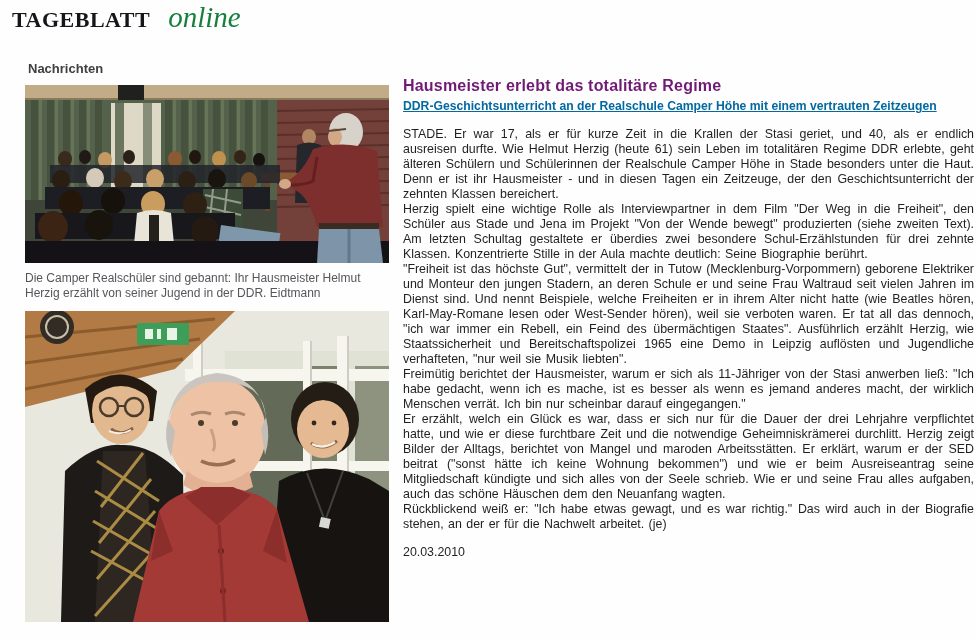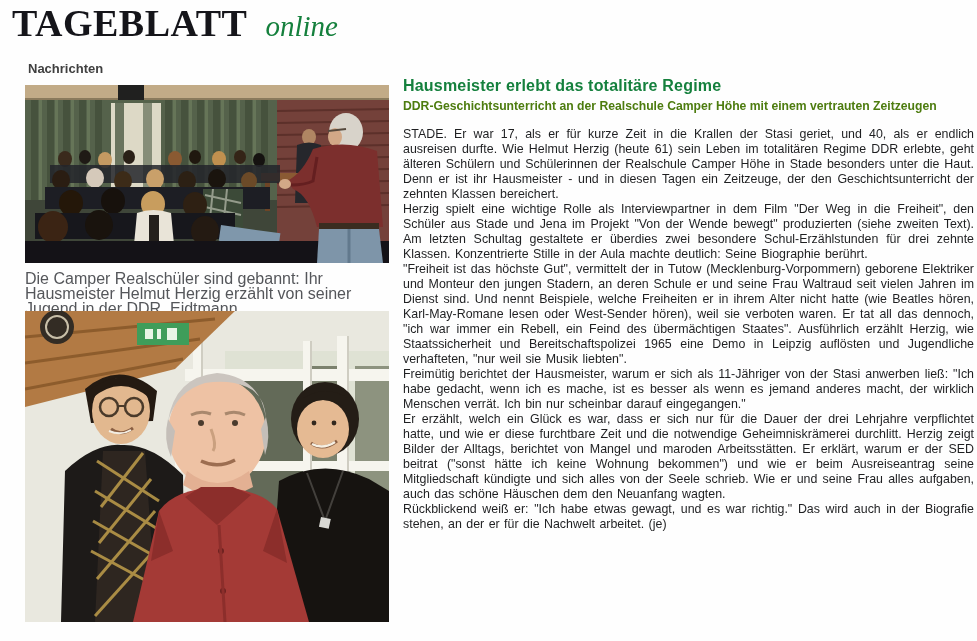--- a/index.html
+++ b/index.html
@@ -6,42 +6,42 @@
   body{
     width:977px;height:641px;position:relative;
     background:#fefefe;overflow:hidden;
     font-family:"Liberation Sans", sans-serif;
     color:#1e1f21;
   }
   
   .masthead{position:absolute;left:12px;top:1px;white-space:nowrap;}
   .logo-title{
     font-family:"Liberation Serif", serif;
-    font-size:38px;font-weight:600;letter-spacing:.5px;color:#15151a;
+    font-size:22px;font-weight:600;letter-spacing:.5px;color:#15151a;
   }
   .logo-suffix{
     font-family:"Liberation Serif", serif;
     font-size:29px;font-style:italic;font-weight:500;color:#15803d;margin-left:18px;
   }
   .section-label{
     position:absolute;left:28px;top:61px;
     font-size:13px;font-weight:bold;color:#404040;
   }
   
   .photo1{position:absolute;left:25px;top:85px;width:364px;height:178px;}
   .photo2{position:absolute;left:25px;top:311px;width:364px;height:311px;}
   .photo1 svg,.photo2 svg{display:block;width:100%;height:100%;}
   .caption{
     position:absolute;left:25px;top:271px;width:358px;
-    font-size:16px;line-height:15px;color:#54565a;
+    font-size:12px;line-height:15px;color:#54565a;
   }
   
   .article{position:absolute;left:403px;top:77px;width:571px;}
-  .headline{font-size:16px;font-weight:bold;color:#15803d;margin:0;letter-spacing:.2px;}
-  .subheadline{font-size:12.2px;font-weight:bold;color:#4d7c0f;margin:4px 0 0 0;}
+  .headline{font-size:16px;font-weight:bold;color:#701a75;margin:0;letter-spacing:.2px;}
+  .subheadline{font-size:12.2px;font-weight:bold;color:#0369a1;margin:4px 0 0 0;text-decoration:underline;}
   .bodytext{margin-top:14px;}
   .bodytext p{
     margin:0;font-size:12.4px;line-height:15px;text-align:justify;
     color:#1e1f21;word-spacing:1px;
   }
   .date{margin-top:13px;font-size:12.4px;color:#1e1f21;}
 </style>
 </head>
 <body>
 
@@ -287,13 +287,14 @@
   <h1 class="headline">Hausmeister erlebt das totalitäre Regime</h1>
   <h2 class="subheadline">DDR-Geschichtsunterricht an der Realschule Camper Höhe mit einem vertrauten Zeitzeugen</h2>
   <div class="bodytext">
     <p>STADE. Er war 17, als er für kurze Zeit in die Krallen der Stasi geriet, und 40, als er endlich ausreisen durfte. Wie Helmut Herzig (heute 61) sein Leben im totalitären Regime DDR erlebte, geht älteren Schülern und Schülerinnen der Realschule Camper Höhe in Stade besonders unter die Haut. Denn er ist ihr Hausmeister - und in diesen Tagen ein Zeitzeuge, der den Geschichtsunterricht der zehnten Klassen bereichert.</p>
     <p>Herzig spielt eine wichtige Rolle als Interviewpartner in dem Film "Der Weg in die Freiheit", den Schüler aus Stade und Jena im Projekt "Von der Wende bewegt" produzierten (siehe zweiten Text). Am letzten Schultag gestaltete er überdies zwei besondere Schul-Erzählstunden für drei zehnte Klassen. Konzentrierte Stille in der Aula machte deutlich: Seine Biographie berührt.</p>
     <p>"Freiheit ist das höchste Gut", vermittelt der in Tutow (Mecklenburg-Vorpommern) geborene Elektriker und Monteur den jungen Stadern, an deren Schule er und seine Frau Waltraud seit vielen Jahren im Dienst sind. Und nennt Beispiele, welche Freiheiten er in ihrem Alter nicht hatte (wie Beatles hören, Karl-May-Romane lesen oder West-Sender hören), weil sie verboten waren. Er tat all das dennoch, "ich war immer ein Rebell, ein Feind des übermächtigen Staates". Ausführlich erzählt Herzig, wie Staatssicherheit und Bereitschaftspolizei 1965 eine Demo in Leipzig auflösten und Jugendliche verhafteten, "nur weil sie Musik liebten".</p>
     <p>Freimütig berichtet der Hausmeister, warum er sich als 11-Jähriger von der Stasi anwerben ließ: "Ich habe gedacht, wenn ich es mache, ist es besser als wenn es jemand anderes macht, der wirklich Menschen verrät. Ich bin nur scheinbar darauf eingegangen."</p>
     <p>Er erzählt, welch ein Glück es war, dass er sich nur für die Dauer der drei Lehrjahre verpflichtet hatte, und wie er diese furchtbare Zeit und die notwendige Geheimniskrämerei durchlitt. Herzig zeigt Bilder der Alltags, berichtet von Mangel und maroden Arbeitsstätten. Er erklärt, warum er der SED beitrat ("sonst hätte ich keine Wohnung bekommen") und wie er beim Ausreiseantrag seine Mitgliedschaft kündigte und sich alles von der Seele schrieb. Wie er und seine Frau alles aufgaben, auch das schöne Häuschen dem den Neuanfang wagten.</p>
     <p>Rückblickend weiß er: "Ich habe etwas gewagt, und es war richtig." Das wird auch in der Biografie stehen, an der er für die Nachwelt arbeitet. (je)</p>
   </div>
+  <div class="date">20.03.2010</div>
 </div>
 
 </body></html>

